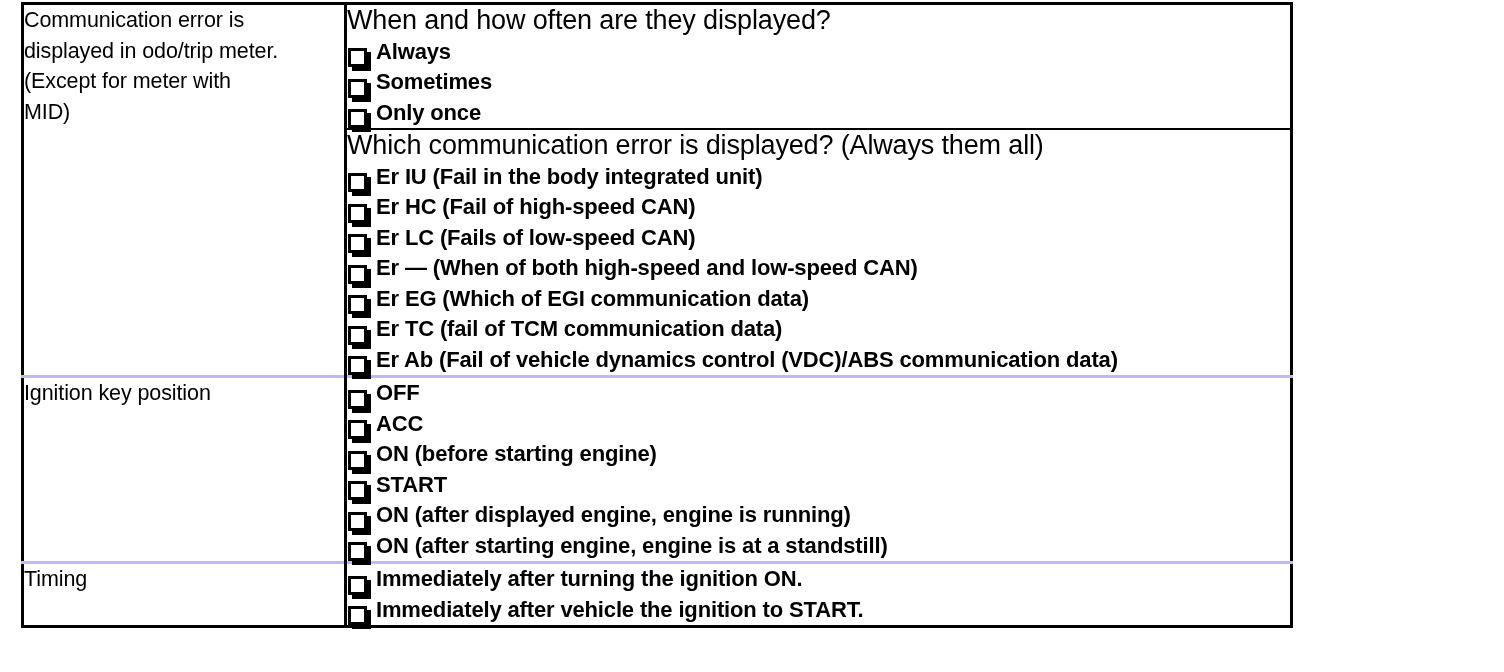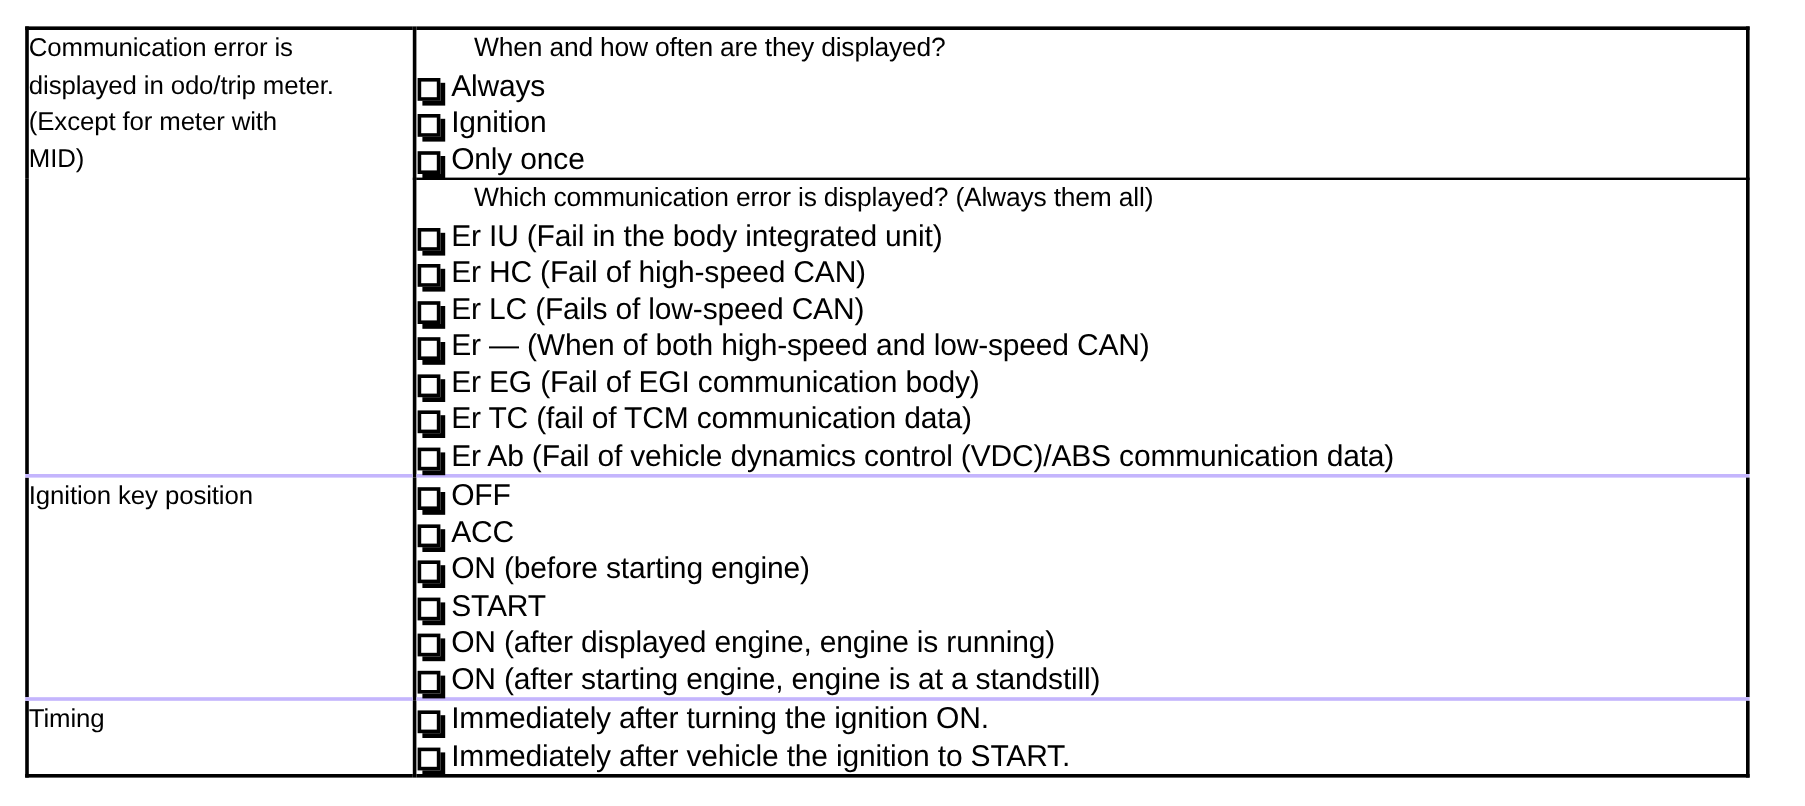--- a/index.html
+++ b/index.html
@@ -18,22 +18,22 @@
   #sheet {
     position: relative;
     width: 1504px;
     height: 672px;
   }
 
   
   .form-table {
     position: absolute;
     left: 21px;
-    top: 22px;
-    width: 1437px;
+    top: 2px;
+    width: 1272px;
     border-collapse: collapse;
     table-layout: fixed;
     border: 3px solid #000;
   }
   .form-table td {
     vertical-align: top;
     padding: 0;
   }
 
   
@@ -62,41 +62,41 @@
   }
 
   .label-text {
     font-size: 21.5px;
     line-height: 30.5px;
     letter-spacing: -0.1px;
     white-space: pre-line;
   }
 
   .question {
-    font-size: 22px;
+    font-size: 27px;
     line-height: 30.5px;
     letter-spacing: -0.15px;
     margin: 0 12px 1px 0;
     white-space: nowrap;
-    padding-left: 48px;
   }
 
   
   ul.options {
     list-style: none;
     margin: 0;
     padding: 0;
   }
   ul.options li {
     display: flex;
-    align-items: center;
-    font-size: 25px;
+    align-items: flex-end;
+    font-size: 22px;
     line-height: 30.5px;
     letter-spacing: -0.15px;
     white-space: nowrap;
+    font-weight: bold;
   }
 
   .checkbox {
     position: relative;
     flex: 0 0 auto;
     width: 19px;
     height: 19px;
     margin: 5px 9px 0 1px;
     background: #ffffff;
     border: 3px solid #000000;
@@ -129,21 +129,21 @@
         </td>
         <td class="field-cell">
           <p class="question">When and how often are they displayed?</p>
           <ul class="options">
             <li>
               <span class="checkbox"></span>
               <span class="opt-text">Always</span>
             </li>
             <li>
               <span class="checkbox"></span>
-              <span class="opt-text">Ignition</span>
+              <span class="opt-text">Sometimes</span>
             </li>
             <li>
               <span class="checkbox"></span>
               <span class="opt-text">Only once</span>
             </li>
           </ul>
         </td>
       </tr>
 
       <tr class="minor">
@@ -161,21 +161,21 @@
             <li>
               <span class="checkbox"></span>
               <span class="opt-text">Er LC (Fails of low-speed CAN)</span>
             </li>
             <li>
               <span class="checkbox"></span>
               <span class="opt-text">Er — (When of both high-speed and low-speed CAN)</span>
             </li>
             <li>
               <span class="checkbox"></span>
-              <span class="opt-text">Er EG (Fail of EGI communication body)</span>
+              <span class="opt-text">Er EG (Which of EGI communication data)</span>
             </li>
             <li>
               <span class="checkbox"></span>
               <span class="opt-text">Er TC (fail of TCM communication data)</span>
             </li>
             <li>
               <span class="checkbox"></span>
               <span class="opt-text">Er Ab (Fail of vehicle dynamics control (VDC)/ABS communication data)</span>
             </li>
           </ul>

